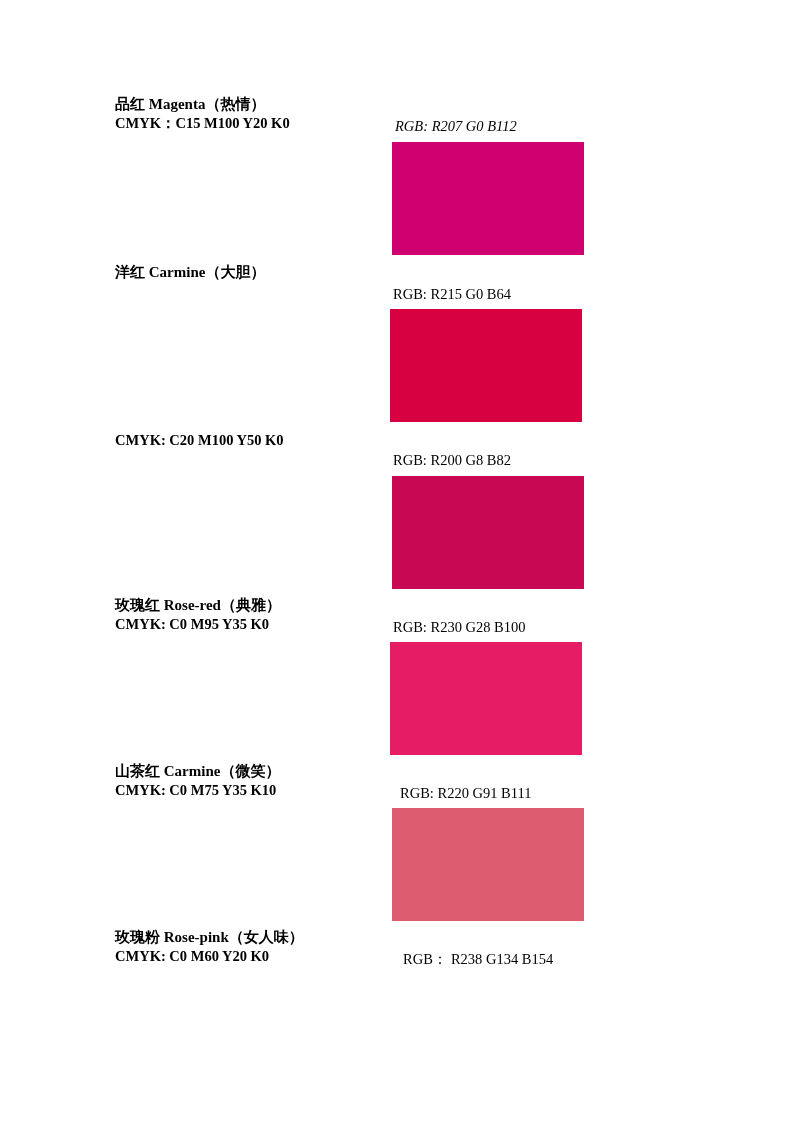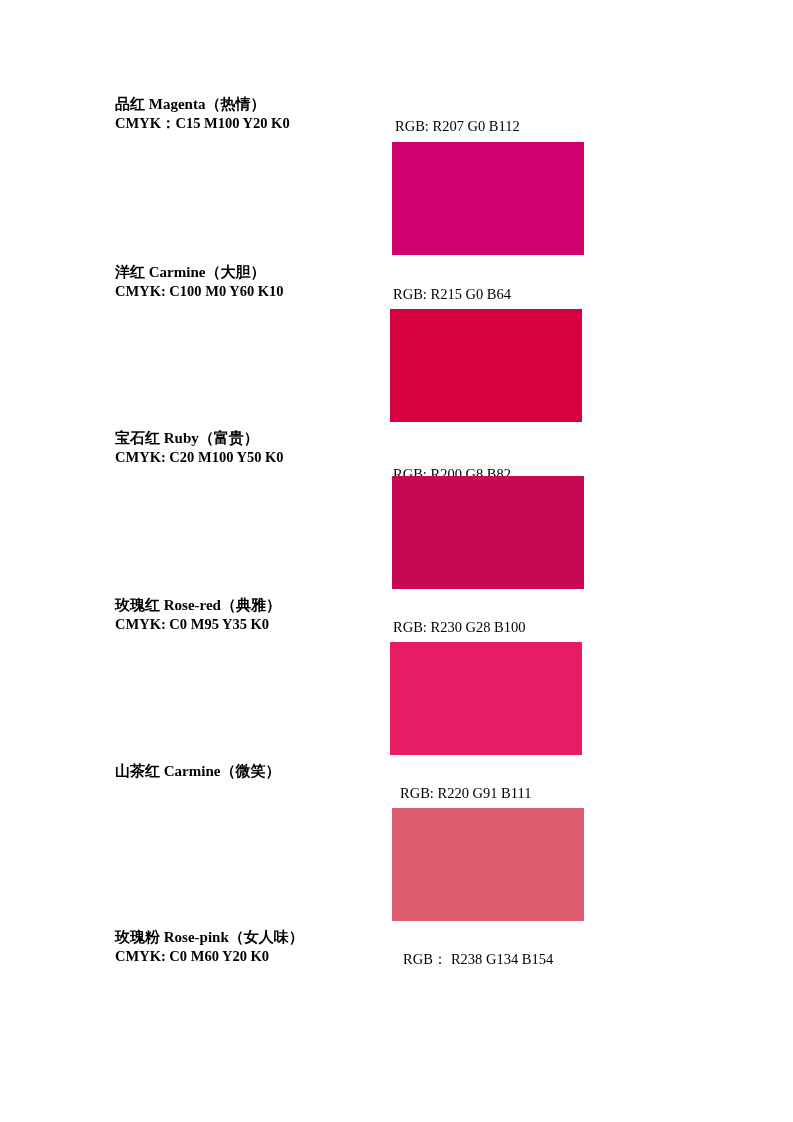--- a/index.html
+++ b/index.html
@@ -63,54 +63,53 @@
 </head>
 <body>
 
 <div class="page">
 
   <div class="color-entry" style="top:96px;">
     <div class="text-col">
       <div class="entry-title">品红 Magenta（热情）</div>
       <div class="entry-cmyk">CMYK：C15 M100 Y20 K0</div>
     </div>
-    <div class="rgb-label" style="left:395px; top:22px;">RGB: R207 G0 B112</div>
+    <div class="rgb-label" style="left:395px; top:22px;font-style:italic;">RGB: R207 G0 B112</div>
     <div class="swatch" style="left:392px; top:46px; background:#CF0070;"></div>
   </div>
 
   <div class="color-entry" style="top:264px;">
     <div class="text-col">
       <div class="entry-title">洋红 Carmine（大胆）</div>
-      <div class="entry-cmyk">CMYK: C100 M0 Y60 K10</div>
     </div>
     <div class="rgb-label" style="left:393px; top:22px;font-family:Liberation Serif, serif;">RGB: R215 G0 B64</div>
     <div class="swatch" style="left:390px; top:45px; background:#D70040;"></div>
   </div>
 
   <div class="color-entry" style="top:430px;">
     <div class="text-col">
-      <div class="entry-title">宝石红 Ruby（富贵）</div>
       <div class="entry-cmyk">CMYK: C20 M100 Y50 K0</div>
     </div>
-    <div class="rgb-label" style="left:393px; top:36px;">RGB: R200 G8 B82</div>
+    <div class="rgb-label" style="left:393px; top:22px;">RGB: R200 G8 B82</div>
     <div class="swatch" style="left:392px; top:46px; background:#C80852;"></div>
   </div>
 
   <div class="color-entry" style="top:597px;">
     <div class="text-col">
       <div class="entry-title">玫瑰红 Rose-red（典雅）</div>
       <div class="entry-cmyk">CMYK: C0 M95 Y35 K0</div>
     </div>
     <div class="rgb-label" style="left:393px; top:22px;">RGB: R230 G28 B100</div>
     <div class="swatch" style="left:390px; top:45px; background:#E61C64;"></div>
   </div>
 
   <div class="color-entry" style="top:763px;">
     <div class="text-col">
       <div class="entry-title">山茶红 Carmine（微笑）</div>
+      <div class="entry-cmyk">CMYK: C0 M75 Y35 K10</div>
     </div>
     <div class="rgb-label" style="left:400px; top:22px;">RGB: R220 G91 B111</div>
     <div class="swatch" style="left:392px; top:45px; background:#DC5B6F;"></div>
   </div>
 
   <div class="color-entry" style="top:929px;">
     <div class="text-col">
       <div class="entry-title">玫瑰粉 Rose-pink（女人味）</div>
       <div class="entry-cmyk">CMYK: C0 M60 Y20 K0</div>
     </div>

